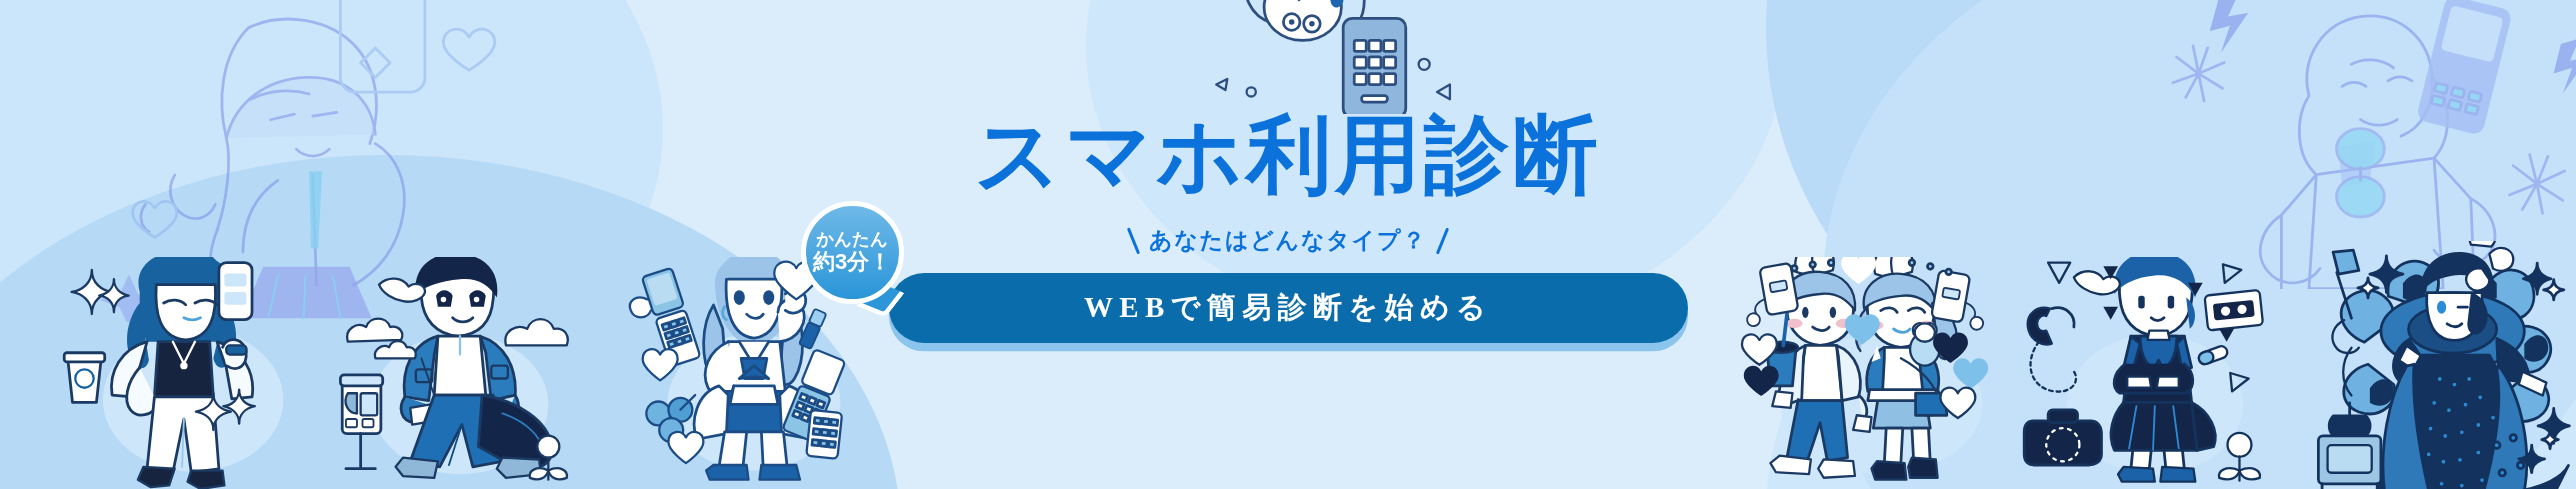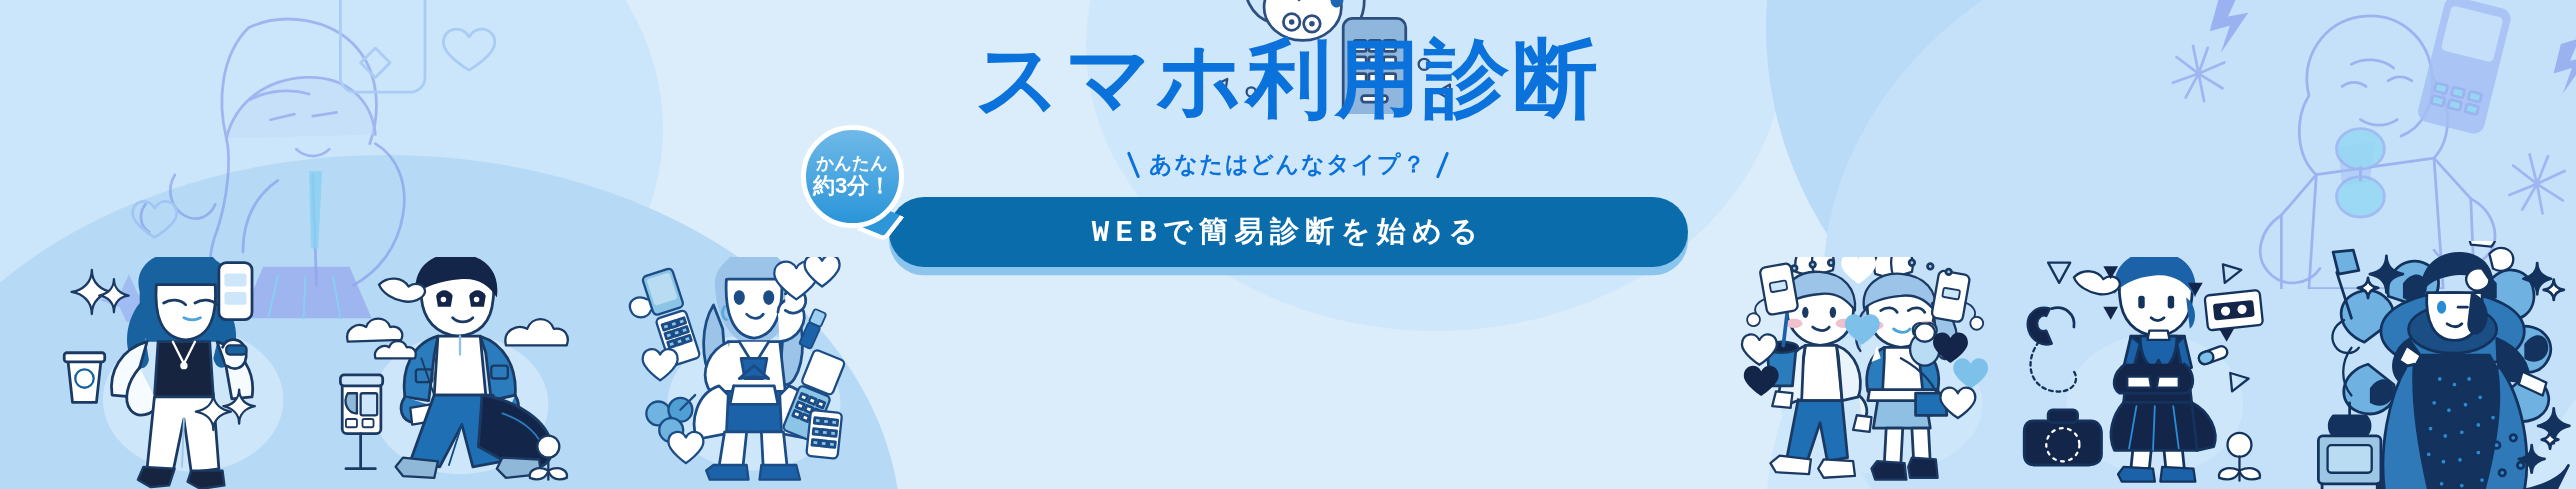--- a/index.html
+++ b/index.html
@@ -72,21 +72,21 @@
     position: absolute;
     left: 50%; top: 0;
     transform: translateX(-50%);
     width: 902px; height: 489px;
     display: flex;
     flex-direction: column;
     align-items: center;
     z-index: 40;
   }
   .title {
-    margin-top: 36px;
+    margin-top: 112px;
     font-size: 85px;
     font-weight: 900;
     letter-spacing: 3.7px;
     color: #0b72dc;
     line-height: 1;
     white-space: nowrap;
     font-family: "DejaVu Sans", "Liberation Sans", sans-serif;
   }
   .subwrap {
     margin-top: 28px;
@@ -120,21 +120,21 @@
     background: #0a6cab;
     box-shadow: 0 8.3px 0 0 #8bc4ec;
     color: #ffffff;
     font-size: 29px;
     font-weight: 800;
     letter-spacing: 6.4px;
     cursor: pointer;
     display: flex;
     align-items: center;
     justify-content: center;
-    font-family: Liberation Mono, monospace;
+    font-family: Liberation Serif, serif;
   }
 
   
   .badge {
     position: absolute;
     left: -88px; top: -72px;
     width: 103px; height: 103px;
     z-index: 3;
   }
   .badge-circle {

